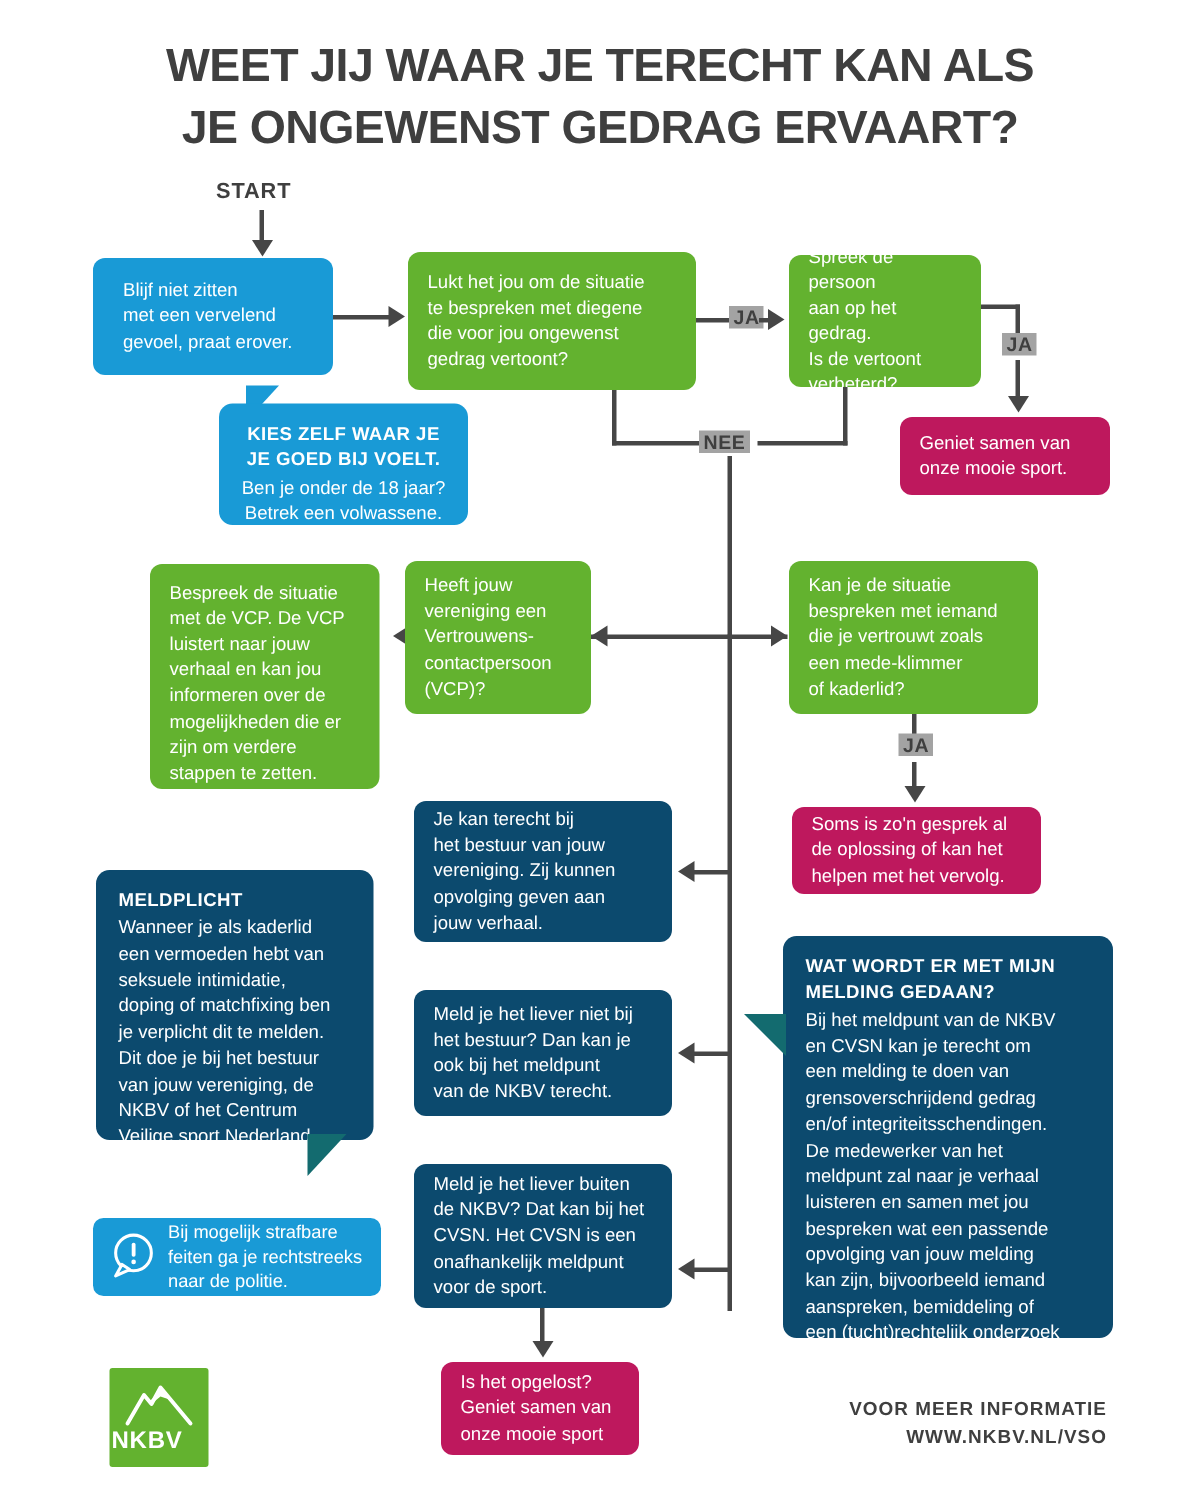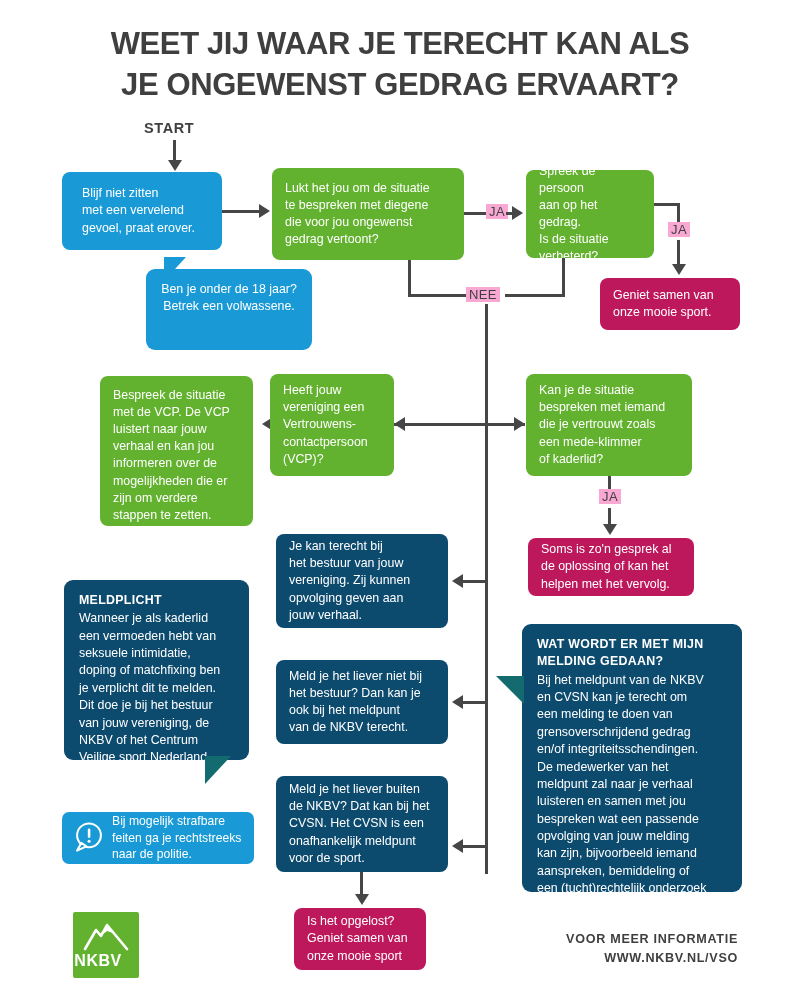--- a/index.html
+++ b/index.html
@@ -73,24 +73,24 @@
   .vln{width:3px;}
 
   .arrow{position:absolute;width:0;height:0;}
   .ar-right{border-top:7px solid transparent;border-bottom:7px solid transparent;border-left:11px solid #464646;}
   .ar-left{border-top:7px solid transparent;border-bottom:7px solid transparent;border-right:11px solid #464646;}
   .ar-down{border-left:7px solid transparent;border-right:7px solid transparent;border-top:11px solid #464646;}
 
   .lbl{
     position:absolute;
     font-size:13px;
-    font-weight:normal;
+    font-weight:bold;
     color:#3f3f3f;
     letter-spacing:0.4px;
-    background:#f9a8d4;
+    background:#a3a3a3;
     padding:0 3px;
   }
   .start-lbl{
     position:absolute;
     font-size:14.5px;
     font-weight:bold;
     letter-spacing:0.6px;
     color:#3f3f3f;
   }
 
@@ -159,21 +159,21 @@
   </div>
 
   <div class="ln hln" style="left:464px;top:212px;width:22px;"></div>
   <div class="lbl" style="left:486px;top:204px;">JA</div>
   <div class="ln hln" style="left:506px;top:212px;width:8px;"></div>
   <div class="arrow ar-right" style="left:512px;top:206px;"></div>
 
   <div class="node green" id="n-spreek" style="left:526px;top:170px;width:128px;height:88px;">
     <span class="txt">Spreek de persoon
 aan op het gedrag.
-Is de situatie
+Is de vertoont
 verbeterd?</span>
   </div>
 
   <div class="ln hln" style="left:654px;top:203px;width:26px;"></div>
   <div class="ln vln" style="left:677px;top:203px;height:20px;"></div>
   <div class="lbl" style="left:668px;top:222px;">JA</div>
   <div class="ln vln" style="left:677px;top:240px;height:26px;"></div>
   <div class="arrow ar-down" style="left:672px;top:264px;"></div>
 
   <div class="node orange" id="n-geniet" style="left:600px;top:278px;width:140px;height:52px;">
@@ -186,20 +186,22 @@
 
   <div class="ln vln" style="left:562px;top:258px;height:39px;"></div>
   <div class="ln hln" style="left:505px;top:294px;width:60px;"></div>
 
   <div class="lbl" style="left:466px;top:287px;">NEE</div>
 
   <div class="ln vln" style="left:485px;top:304px;height:570px;"></div>
 
   <div class="tail" style="left:164px;top:257px;border-left:0 solid transparent;border-right:22px solid transparent;border-top:24px solid #199ad6;"></div>
   <div class="callout blue" id="c-kies" style="left:146px;top:269px;width:166px;height:81px;text-align:center;">
+    <span class="head">KIES ZELF WAAR JE
+JE GOED BIJ VOELT.</span>
     <span class="body">Ben je onder de 18 jaar?
 Betrek een volwassene.</span>
   </div>
 
   <div class="node green" id="n-vcp" style="left:100px;top:376px;width:153px;height:150px;align-items:flex-start;">
     <span class="txt">Bespreek de situatie
 met de VCP. De VCP
 luistert naar jouw
 verhaal en kan jou
 informeren over de

